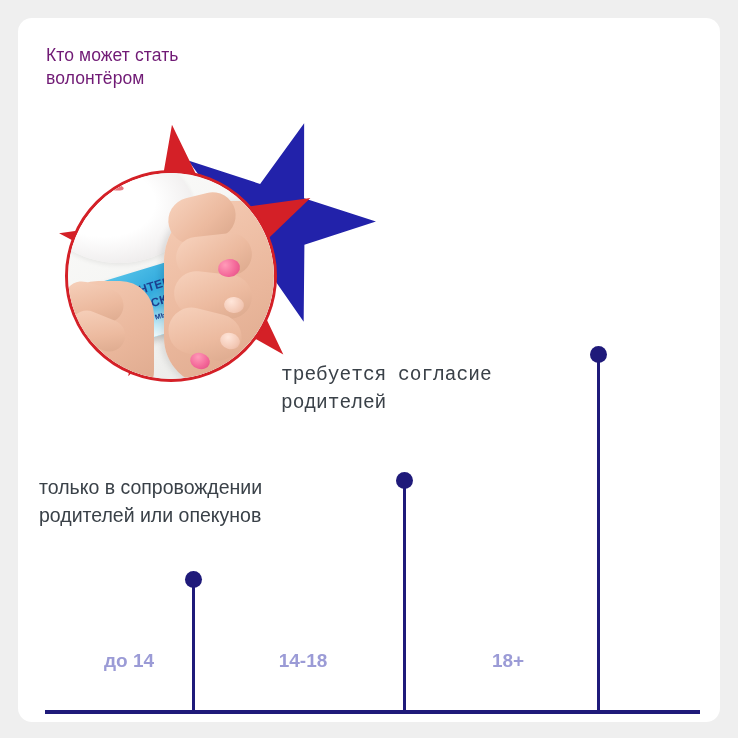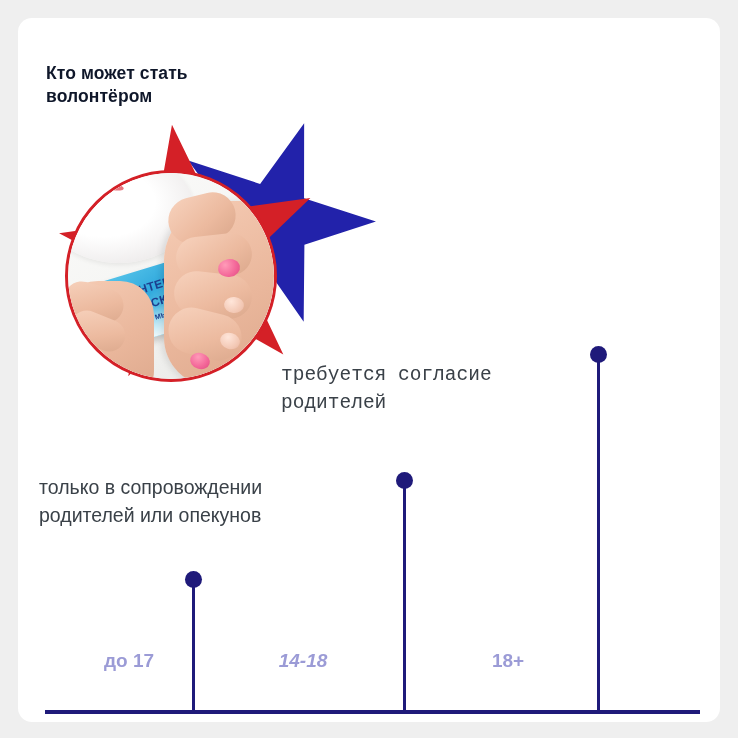--- a/index.html
+++ b/index.html
@@ -22,26 +22,26 @@
     height: 704px;
     background: #ffffff;
     border-radius: 14px;
     overflow: hidden;
   }
 
   
   #title {
     position: absolute;
     left: 28px;
-    top: 44px;
+    top: 26px;
     width: 300px;
     font-size: 17.5px;
-    font-weight: bold;
+    font-weight: normal;
     line-height: 1.32;
-    color: #0f172a;
+    color: #701a75;
     letter-spacing: 0.1px;
     white-space: pre-line;
   }
 
   
   .star {
     position: absolute;
   }
 
   #star-blue {
@@ -318,20 +318,20 @@
 родителей</div>
 
     <div class="stem" style="left:174px; top:561px; height:133px;"></div>
     <div class="stem" style="left:385px; top:462px; height:232px;"></div>
     <div class="stem" style="left:579px; top:336px; height:358px;"></div>
 
     <div class="dot" style="left:167px; top:553px;"></div>
     <div class="dot" style="left:378px; top:454px;"></div>
     <div class="dot" style="left:572px; top:328px;"></div>
 
-    <div class="cat-label" style="left:46px; top:632px; width:130px;">до 17</div>
-    <div class="cat-label" style="left:220px; top:632px; width:130px;font-style:italic;">14-18</div>
+    <div class="cat-label" style="left:46px; top:632px; width:130px;">до 14</div>
+    <div class="cat-label" style="left:220px; top:632px; width:130px;">14-18</div>
     <div class="cat-label" style="left:425px; top:632px; width:130px;">18+</div>
 
     <div id="baseline"></div>
   </div>
 
 </div>
 
 </body></html>

